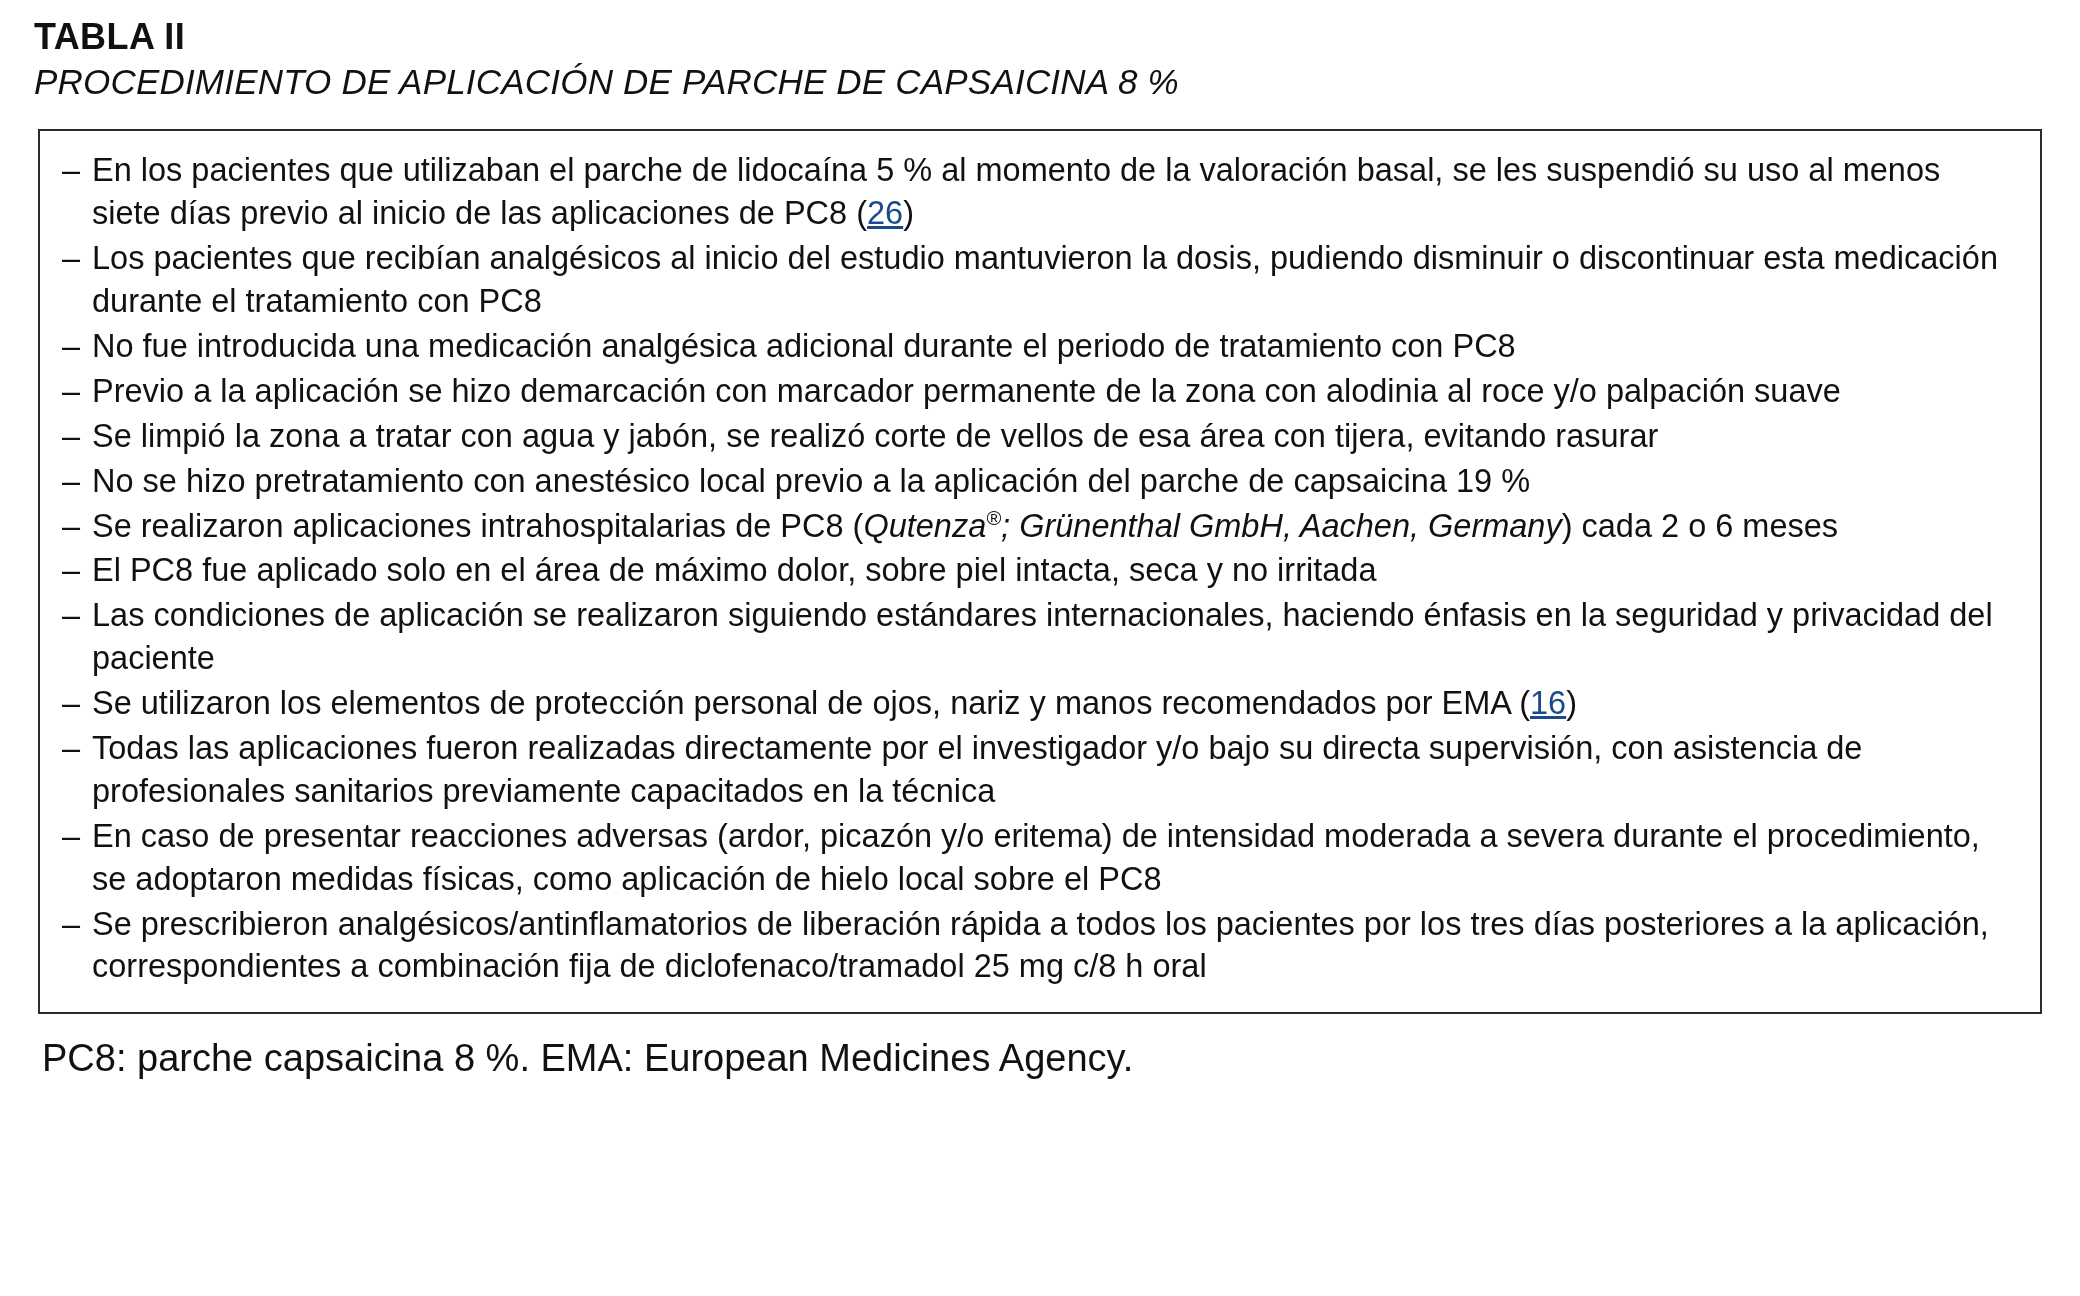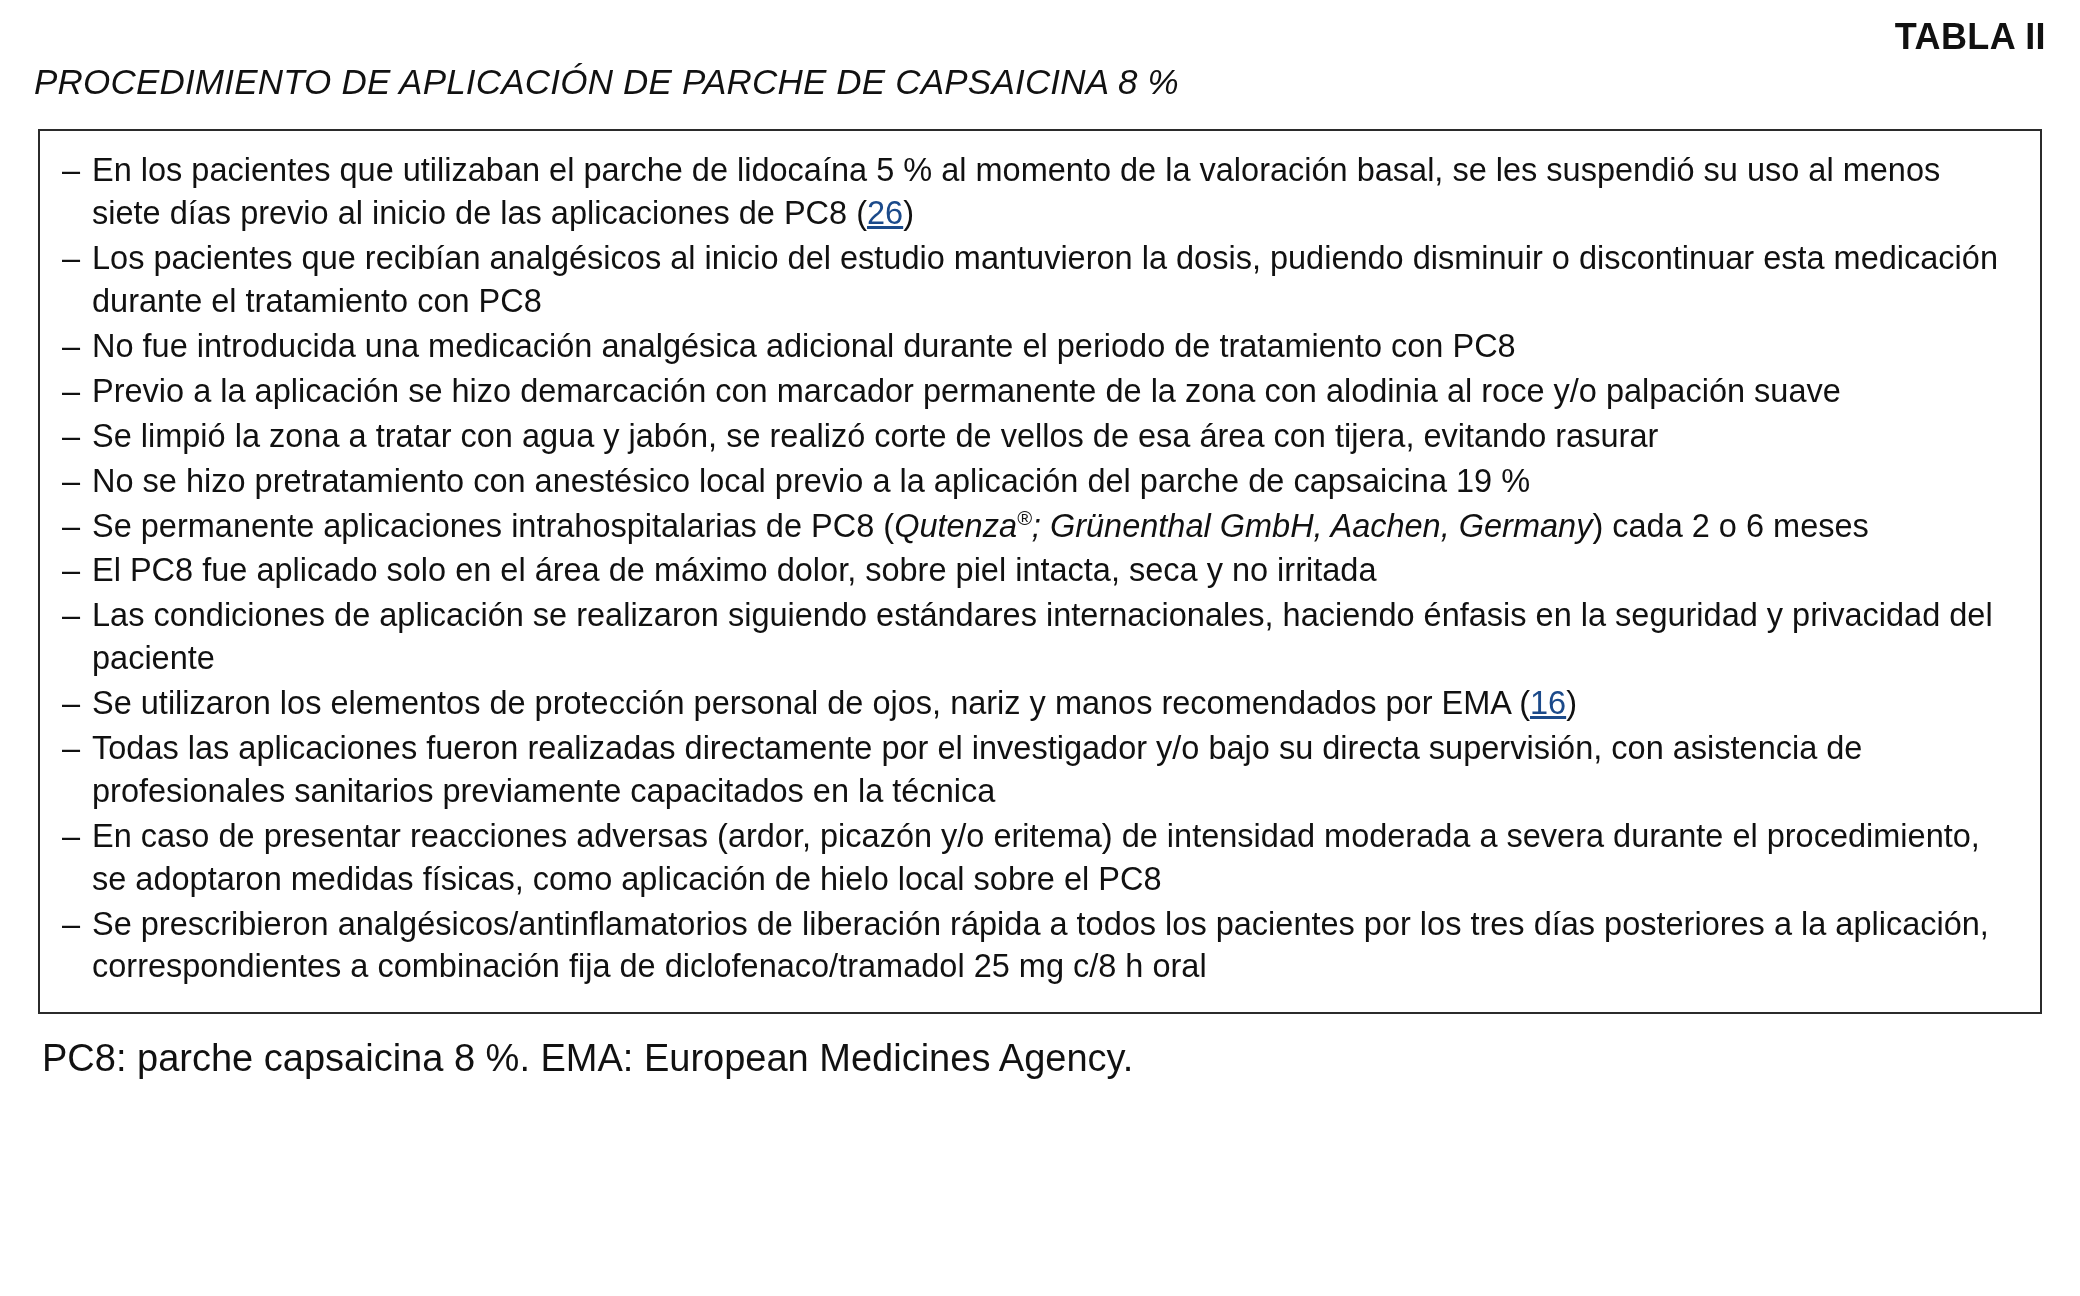--- a/index.html
+++ b/index.html
@@ -15,21 +15,21 @@
     -webkit-font-smoothing: antialiased;
   }
   .page {
     width: 2080px;
     height: 1296px;
     box-sizing: border-box;
     padding: 10px 34px 0 34px;
     position: relative;
   }
   .table-number {
-    text-align: right;
+    text-align: left;
     font-size: 36px;
     font-weight: bold;
     letter-spacing: 0.4px;
     line-height: 1.15;
     margin: 6px 0 4px 0;
     color: #111;
   }
   .table-title {
     text-align: left;
     font-size: 35px;
@@ -127,21 +127,21 @@
         <span class="item-text">Se limpió la zona a tratar con agua y jabón, se realizó corte de vellos de esa área con tijera, evitando rasurar</span>
       </li>
 
       <li>
         <span class="dash">–</span>
         <span class="item-text">No se hizo pretratamiento con anestésico local previo a la aplicación del parche de capsaicina 19 %</span>
       </li>
 
       <li>
         <span class="dash">–</span>
-        <span class="item-text"><span>Se permanente aplicaciones intrahospitalarias de PC8 (</span><i>Qutenza<sup>®</sup>; Grünenthal GmbH, Aachen, Germany</i><span>) cada 2 o 6 meses</span></span>
+        <span class="item-text"><span>Se realizaron aplicaciones intrahospitalarias de PC8 (</span><i>Qutenza<sup>®</sup>; Grünenthal GmbH, Aachen, Germany</i><span>) cada 2 o 6 meses</span></span>
       </li>
 
       <li>
         <span class="dash">–</span>
         <span class="item-text">El PC8 fue aplicado solo en el área de máximo dolor, sobre piel intacta, seca y no irritada</span>
       </li>
 
       <li>
         <span class="dash">–</span>
         <span class="item-text">Las condiciones de aplicación se realizaron siguiendo estándares internacionales, haciendo énfasis en la seguridad y privacidad del paciente</span>

